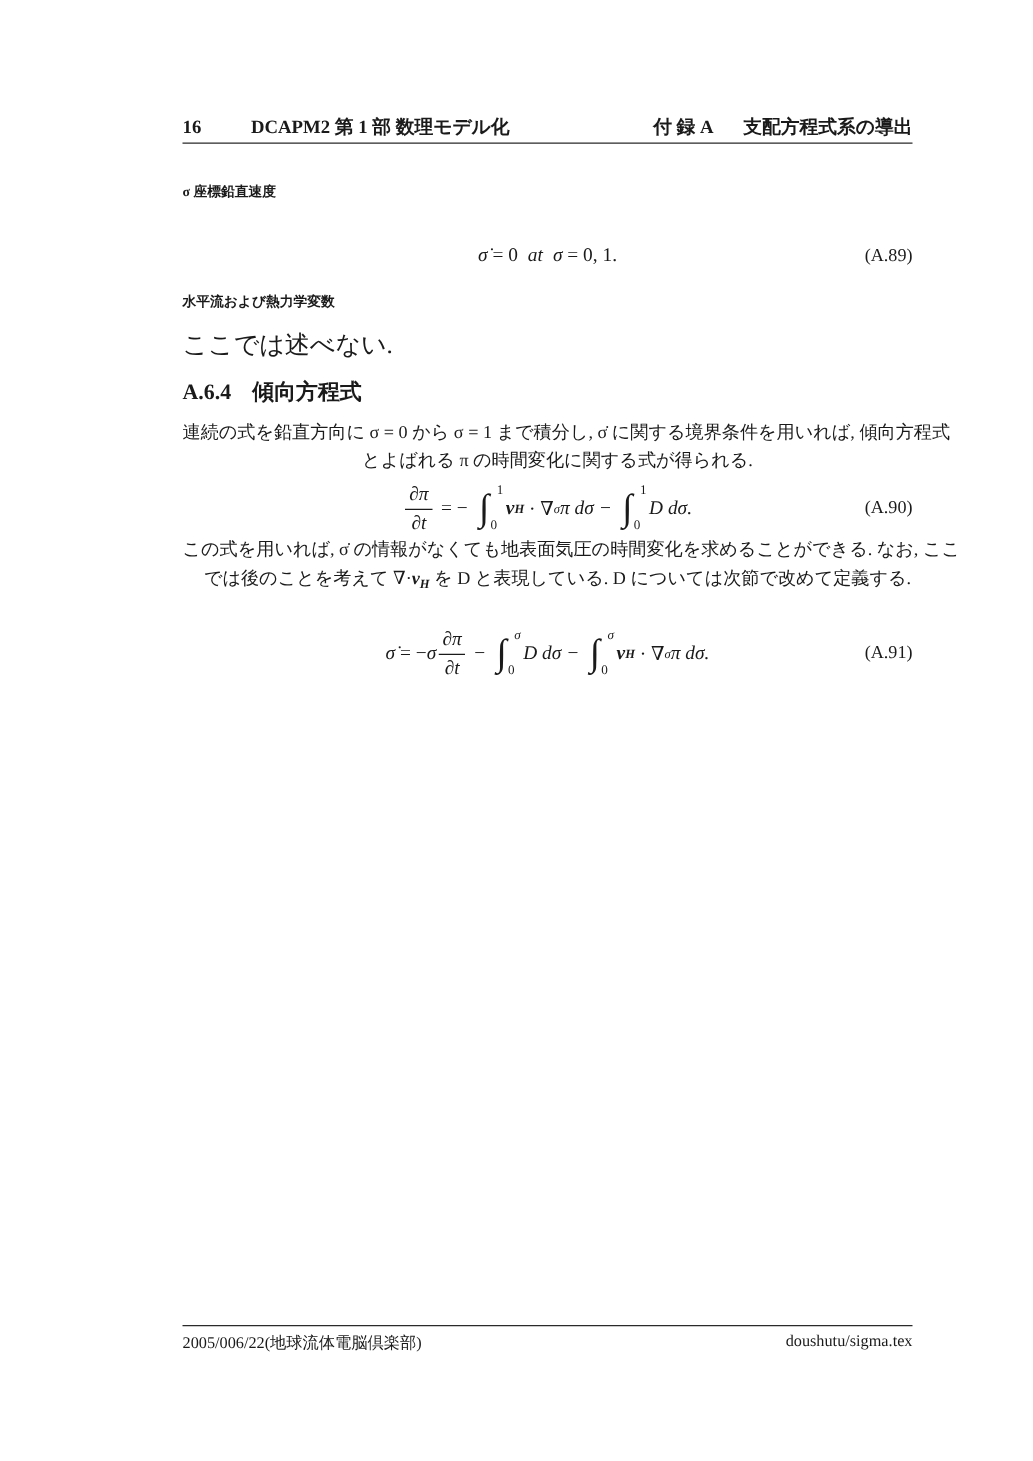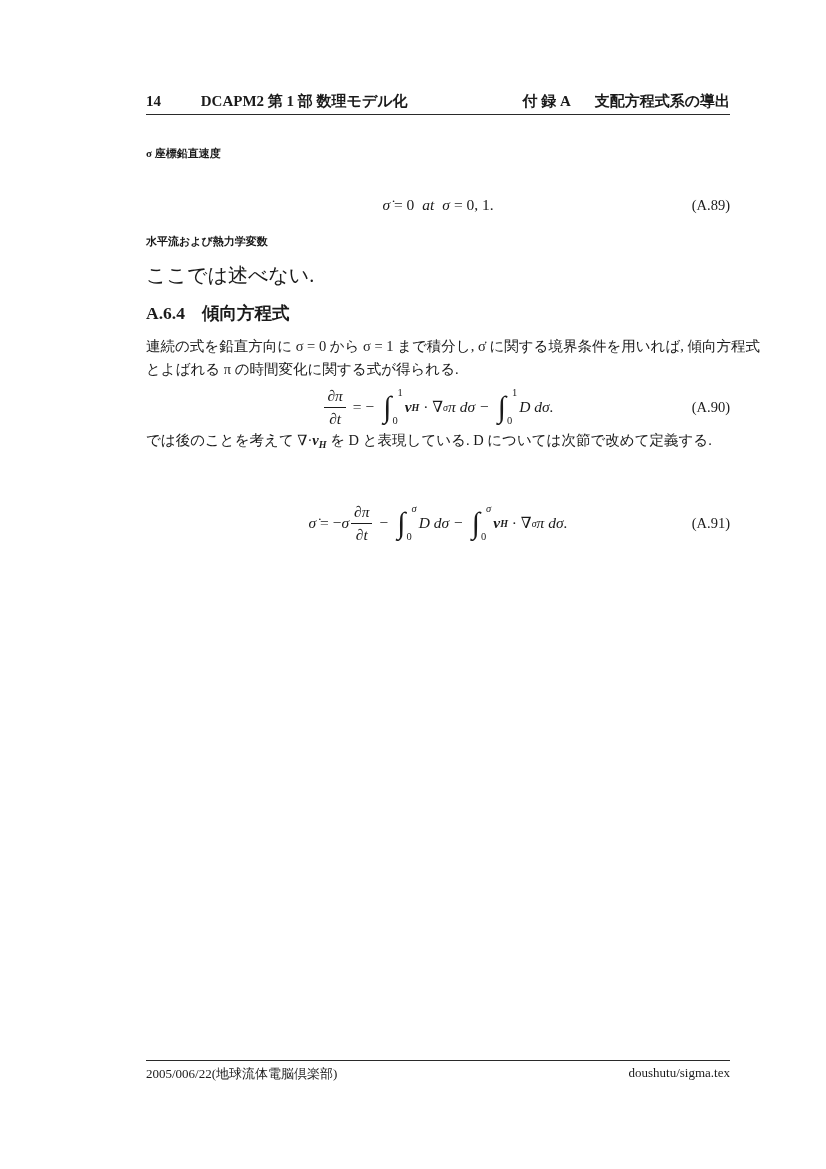--- a/index.html
+++ b/index.html
@@ -40,21 +40,21 @@
   }
   .subsection {
     position: absolute; left: 146px; top: 301px;
     font-size: 17.5px; font-weight: bold; white-space: nowrap;
   }
   .subsection .sstitle { margin-left: 17px; }
   .para {
     position: absolute; left: 146px; width: 600px;
     font-size: 14.5px; line-height: 23px;
   }
-  .para .pline { white-space: nowrap; }
+  .para .pline { white-space: nowrap; text-align: center; }
   
   .mi { font-style: italic; }
   .bi { font-style: italic; font-weight: bold; }
   .msub { font-size: 10px; vertical-align: -3px; font-style: italic; }
   .eqrow {
     position: absolute; left: 146px; width: 584px;
     display: flex; justify-content: center; align-items: center;
   }
   .eqnum {
     position: absolute; right: 0; top: 50%; transform: translateY(-50%);
@@ -81,21 +81,21 @@
   .footer-rule { top: 1060px; }
   .footer-left  { position: absolute; top: 1065px; left: 146px;  font-size: 13px; white-space: nowrap; }
   .footer-right { position: absolute; top: 1065px; right: 96px; font-size: 13px; white-space: nowrap; }
 </style>
 </head>
 <body>
 
 <div class="page">
 
   <div class="header-left">
-    <span class="pgnum">14</span>
+    <span class="pgnum">16</span>
     <span class="runtitle">DCAPM2 第 1 部 数理モデル化</span>
   </div>
   <div class="header-right">
     <span class="applabel">付 録 A</span>
     <span>支配方程式系の導出</span>
   </div>
   <div class="rule header-rule"></div>
 
   <div class="para-head" style="top:146px;">σ 座標鉛直速度</div>
 
@@ -116,20 +116,21 @@
     <div class="pline">連続の式を鉛直方向に σ = 0 から σ = 1 まで積分し, σ̇ に関する境界条件を用いれば, 傾向方程式</div>
     <div class="pline">とよばれる π の時間変化に関する式が得られる.</div>
   </div>
 
   <div class="eqrow" style="top:384px; height:46px;">
     <span class="eq-body"><span class="frac mi"><span class="num">∂π</span><span class="den">∂t</span></span><span class="sp">= −</span><span class="intg"><span class="isign">∫</span><span class="lims"><span class="ltop">1</span><span class="lbot">0</span></span></span><span class="bi">v</span><span class="msub bi">H</span><span> · ∇</span><span class="msub">σ</span><span class="mi">π dσ</span><span class="sp">−</span><span class="intg"><span class="isign">∫</span><span class="lims"><span class="ltop">1</span><span class="lbot">0</span></span></span><span class="mi">D dσ.</span></span>
     <span class="eqnum">(A.90)</span>
   </div>
 
   <div class="para" style="top:429px;">
+    <div class="pline">この式を用いれば, σ̇ の情報がなくても地表面気圧の時間変化を求めることができる. なお, ここ</div>
     <div class="pline"><span>では後のことを考えて ∇·</span><span class="bi">v</span><span class="msub bi">H</span><span> を D と表現している. D については次節で改めて定義する.</span></div>
   </div>
 
   <div class="eqrow" style="top:500px; height:46px;">
     <span class="eq-body"><span class="mi">σ̇</span><span> = −</span><span class="mi">σ</span><span class="frac mi"><span class="num">∂π</span><span class="den">∂t</span></span><span class="sp">−</span><span class="intg"><span class="isign">∫</span><span class="lims"><span class="ltop mi">σ</span><span class="lbot">0</span></span></span><span class="mi">D dσ</span><span class="sp">−</span><span class="intg"><span class="isign">∫</span><span class="lims"><span class="ltop mi">σ</span><span class="lbot">0</span></span></span><span class="bi">v</span><span class="msub bi">H</span><span> · ∇</span><span class="msub">σ</span><span class="mi">π dσ.</span></span>
     <span class="eqnum">(A.91)</span>
   </div>
 
   <div class="rule footer-rule"></div>
   <div class="footer-left">2005/006/22(地球流体電脳倶楽部)</div>

